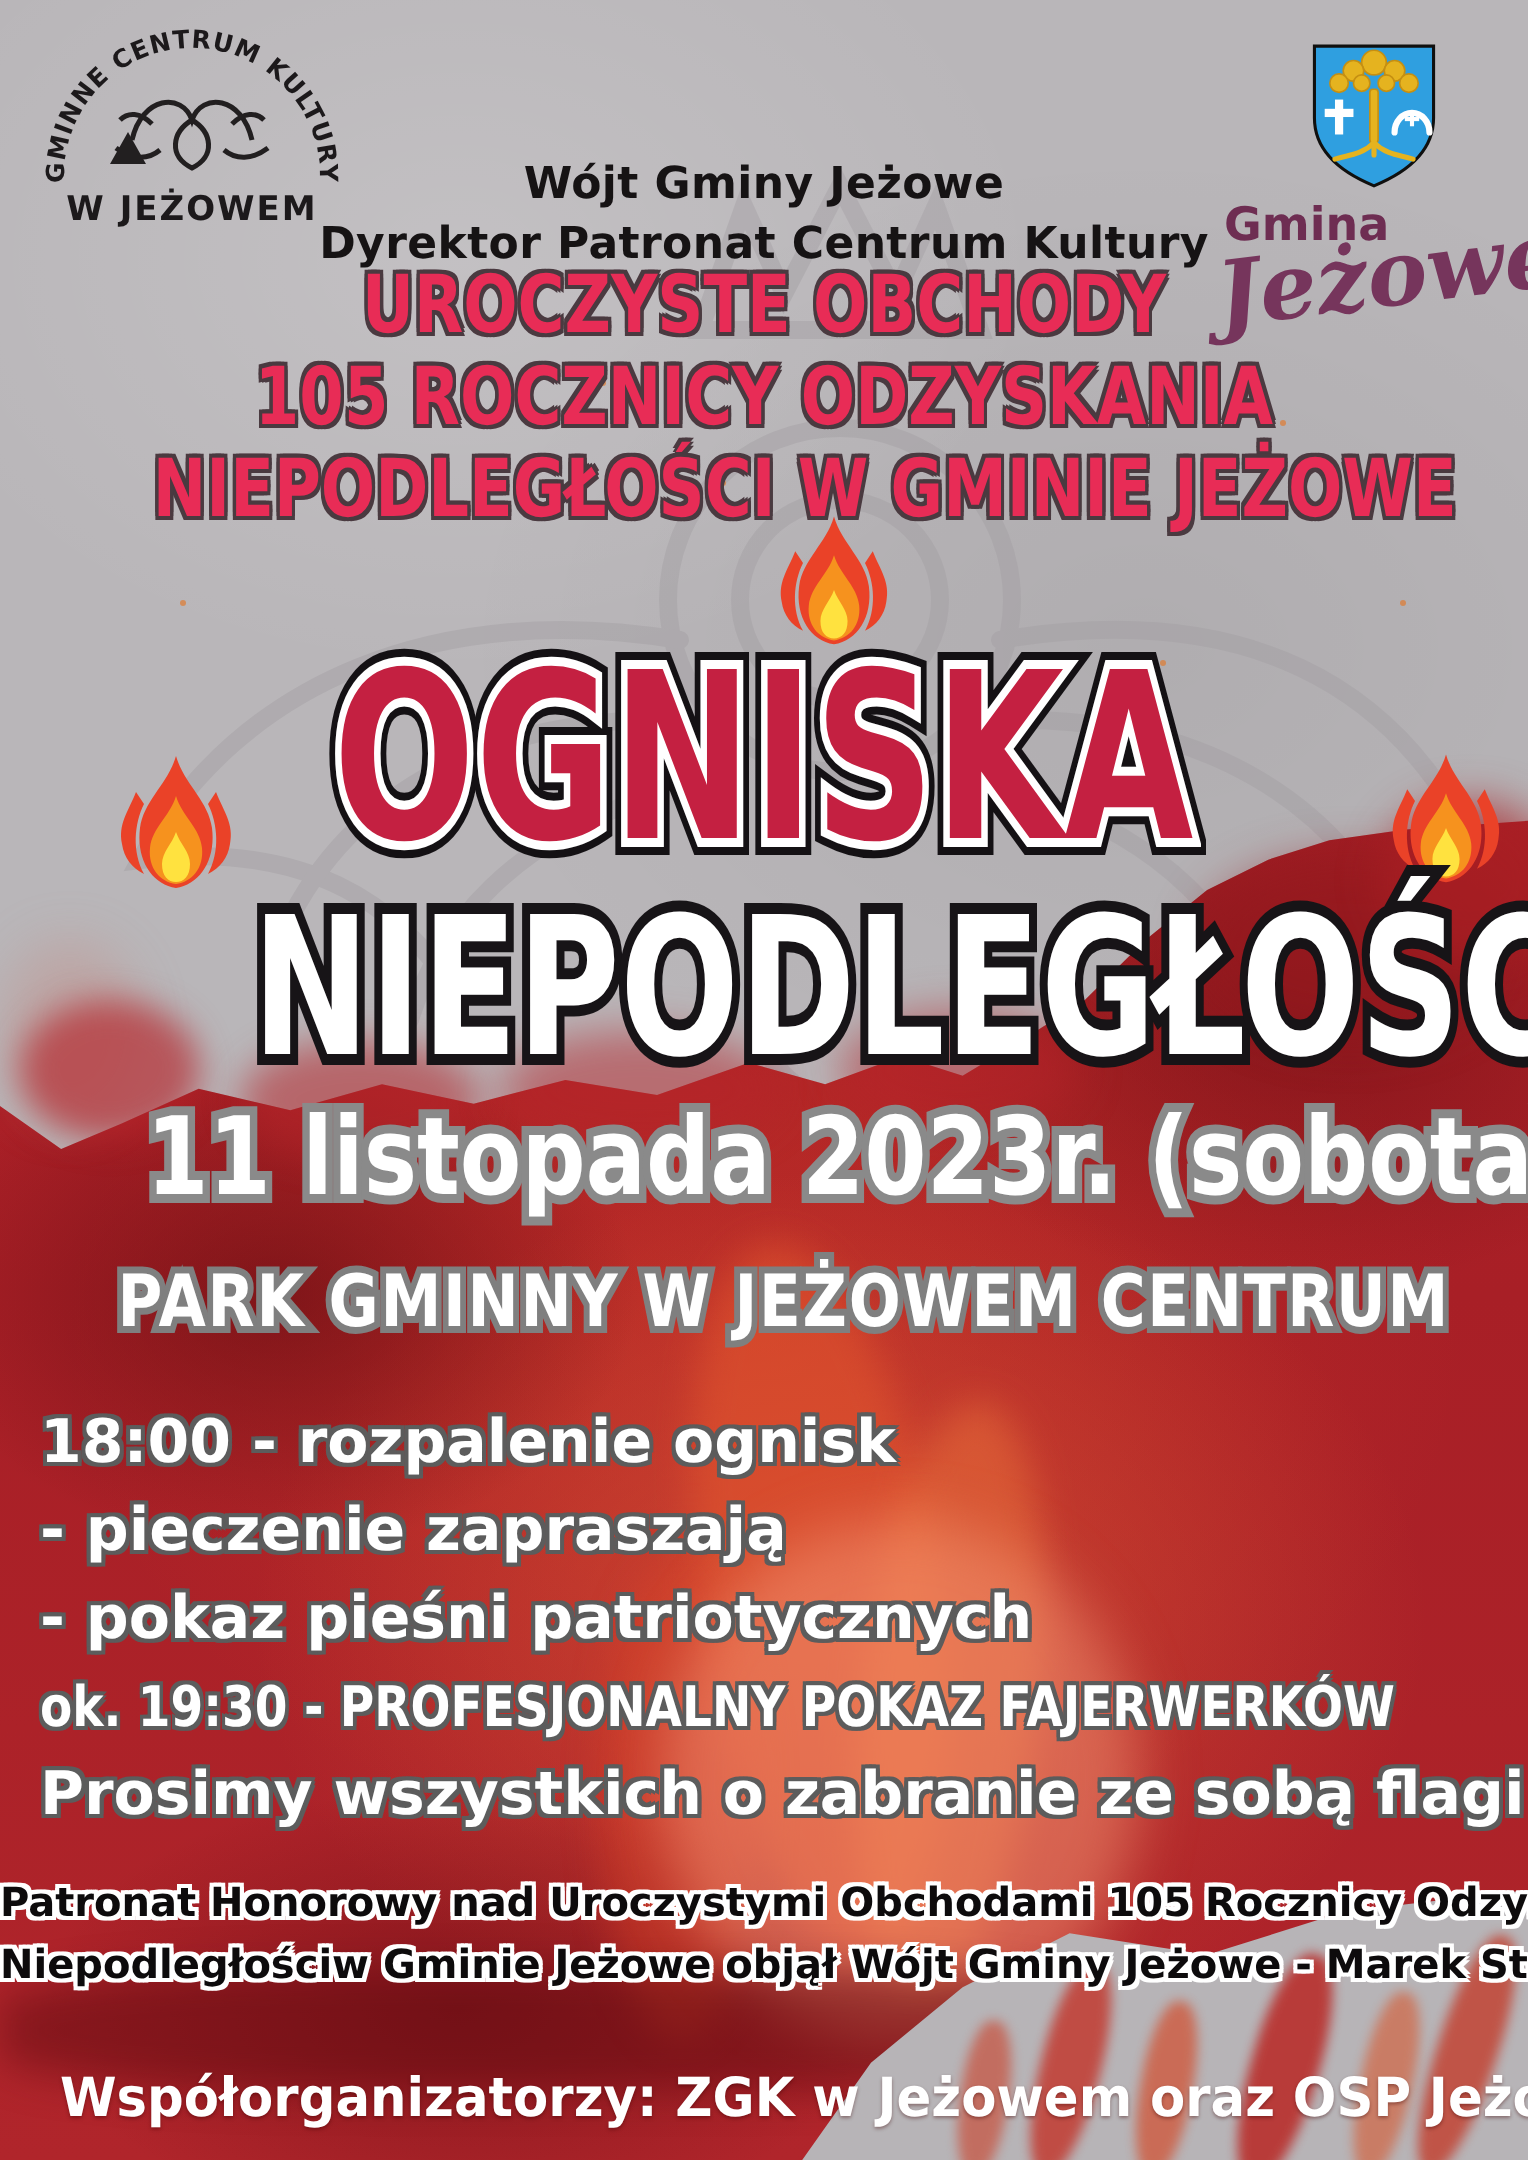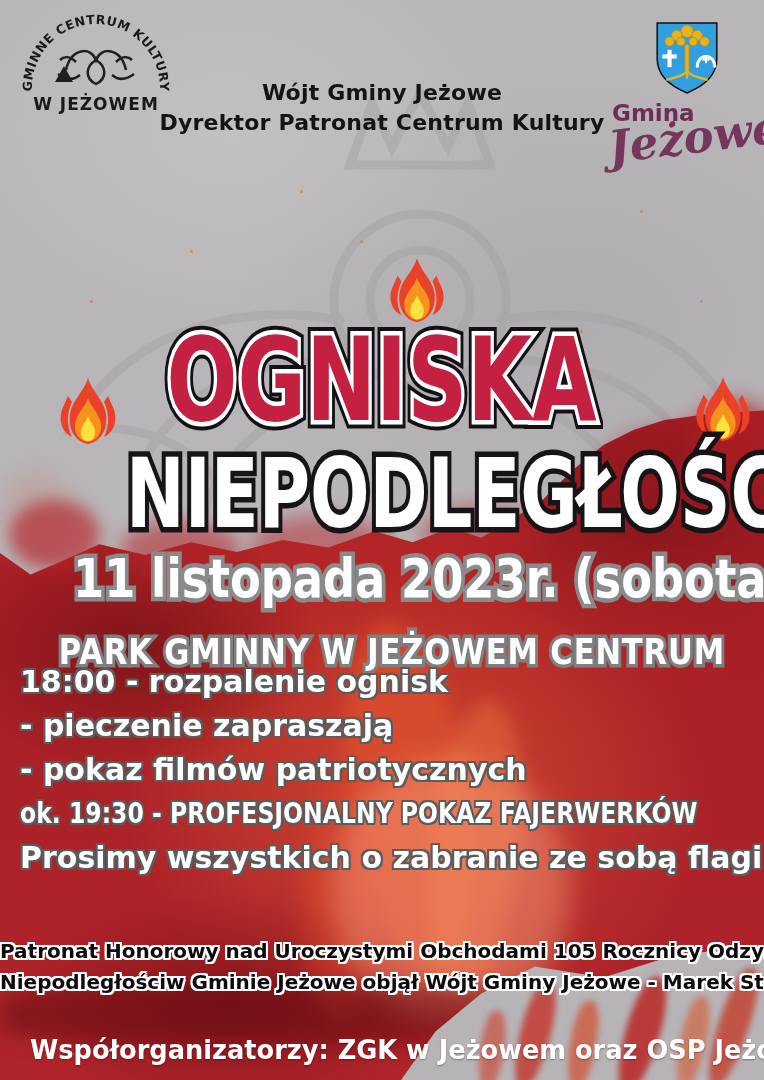--- a/index.html
+++ b/index.html
@@ -61,21 +61,21 @@
   
   #date{top:552px;}
   #date>span{font-size:54px;transform:scaleX(.83);}
   #date .l-outer{-webkit-text-stroke:9px #8a8a8a;color:#8a8a8a;}
   #date .l-top{color:#fff;}
   #venue{top:634px;}
   #venue>span{font-size:36px;transform:scaleX(.85);letter-spacing:1px;}
   #venue .l-outer{-webkit-text-stroke:7px #7f7f7f;color:#7f7f7f;}
   #venue .l-top{color:#fff;}
   
-  .sched{left:20px;right:20px;top:660px;color:#fff;font-weight:bold;font-size:30px;line-height:44px;
+  .sched{left:20px;right:20px;top:700px;color:#fff;font-weight:bold;font-size:30px;line-height:44px;
     text-shadow:-2px -2px 0 #5c5c5c,2px -2px 0 #5c5c5c,-2px 2px 0 #5c5c5c,2px 2px 0 #5c5c5c,
       -2px 0 0 #5c5c5c,2px 0 0 #5c5c5c,0 -2px 0 #5c5c5c,0 2px 0 #5c5c5c;}
   .sched .row{white-space:nowrap;}
   .sched .row.caps{font-size:28px;transform:scaleX(.84);transform-origin:0 50%;}
   .sched .row.centered{text-align:right;}
   
   .patron{top:936px;color:#0d0b0c;font-weight:bold;font-size:20px;line-height:31px;white-space:nowrap;
     text-shadow:-2px -2px 0 #fff,2px -2px 0 #fff,-2px 2px 0 #fff,2px 2px 0 #fff,
       -2px 0 0 #fff,2px 0 0 #fff,0 -2px 0 #fff,0 2px 0 #fff;}
   
@@ -194,20 +194,25 @@
       <g>
         <path d="M42 45 a8.5 9.5 0 1 1 17 0" stroke="#ffffff" stroke-width="3" fill="none" stroke-linecap="round"></path>
         <rect x="49.5" y="35" width="2" height="7" fill="#ffffff"></rect>
         <rect x="47" y="37.5" width="7" height="2" fill="#ffffff"></rect>
       </g>
     </svg>
     <div class="gmina-name">Gmina</div>
     <div class="gmina-script">Jeżowe</div>
   </div>
 
+  <div class="z center" style="top:130px;">
+    <div class="ptitle">UROCZYSTE OBCHODY</div>
+    <div class="ptitle">105 ROCZNICY ODZYSKANIA</div>
+    <div class="ptitle">NIEPODLEGŁOŚCI W GMINIE JEŻOWE</div>
+  </div>
 
   <svg class="flame" style="left:386px;top:256px;" viewBox="0 0 64 80" width="62" height="78">
     <g fill="#ea4228">
       <path d="M32 2 C28 16 16 24 14 38 C12 54 20 66 32 68 C44 66 52 54 50 38 C48 24 36 16 32 2 Z"></path>
       <path d="M12 20 C8 30 3 36 5 46 C6 53 10 58 16 61 C10 50 11 36 16 26 Z"></path>
       <path d="M52 20 C56 30 61 36 59 46 C58 53 54 58 48 61 C54 50 53 36 48 26 Z"></path>
     </g>
     <path fill="#f6921e" d="M32 22 C29 32 20 38 19 48 C18 58 24 65 32 66 C40 65 46 58 45 48 C44 38 35 32 32 22 Z"></path>
     <path fill="#ffe23f" d="M32 40 C30 46 25 50 25 56 C25 62 28 65 32 65 C36 65 39 62 39 56 C39 50 34 46 32 40 Z"></path>
   </svg>
@@ -245,21 +250,21 @@
     <span class="l-top">11 listopada 2023r. (sobota)</span>
   </div>
   <div class="stack" id="venue">
     <span class="l-outer">PARK GMINNY W JEŻOWEM CENTRUM</span>
     <span class="l-top">PARK GMINNY W JEŻOWEM CENTRUM</span>
   </div>
 
   <div class="z sched">
     <div class="row">18:00 - rozpalenie ognisk</div>
     <div class="row">- pieczenie zapraszają</div>
-    <div class="row">- pokaz filmów patriotycznych</div>
+    <div class="row">- pokaz pieśni patriotycznych</div>
     <div class="row caps">ok. 19:30 - PROFESJONALNY POKAZ FAJERWERKÓW</div>
     <div class="row centered">Prosimy wszystkich o zabranie ze sobą flagi</div>
   </div>
 
   <div class="z patron center" style="top:936px;">
     <div>Patronat Honorowy nad Uroczystymi Obchodami 105 Rocznicy Odzyskanie</div>
     <div>Niepodległościw Gminie Jeżowe objął Wójt Gminy Jeżowe - Marek Stępak</div>
   </div>
 
   <div class="z coorg">Współorganizatorzy: ZGK w Jeżowem oraz OSP Jeżowe</div>

